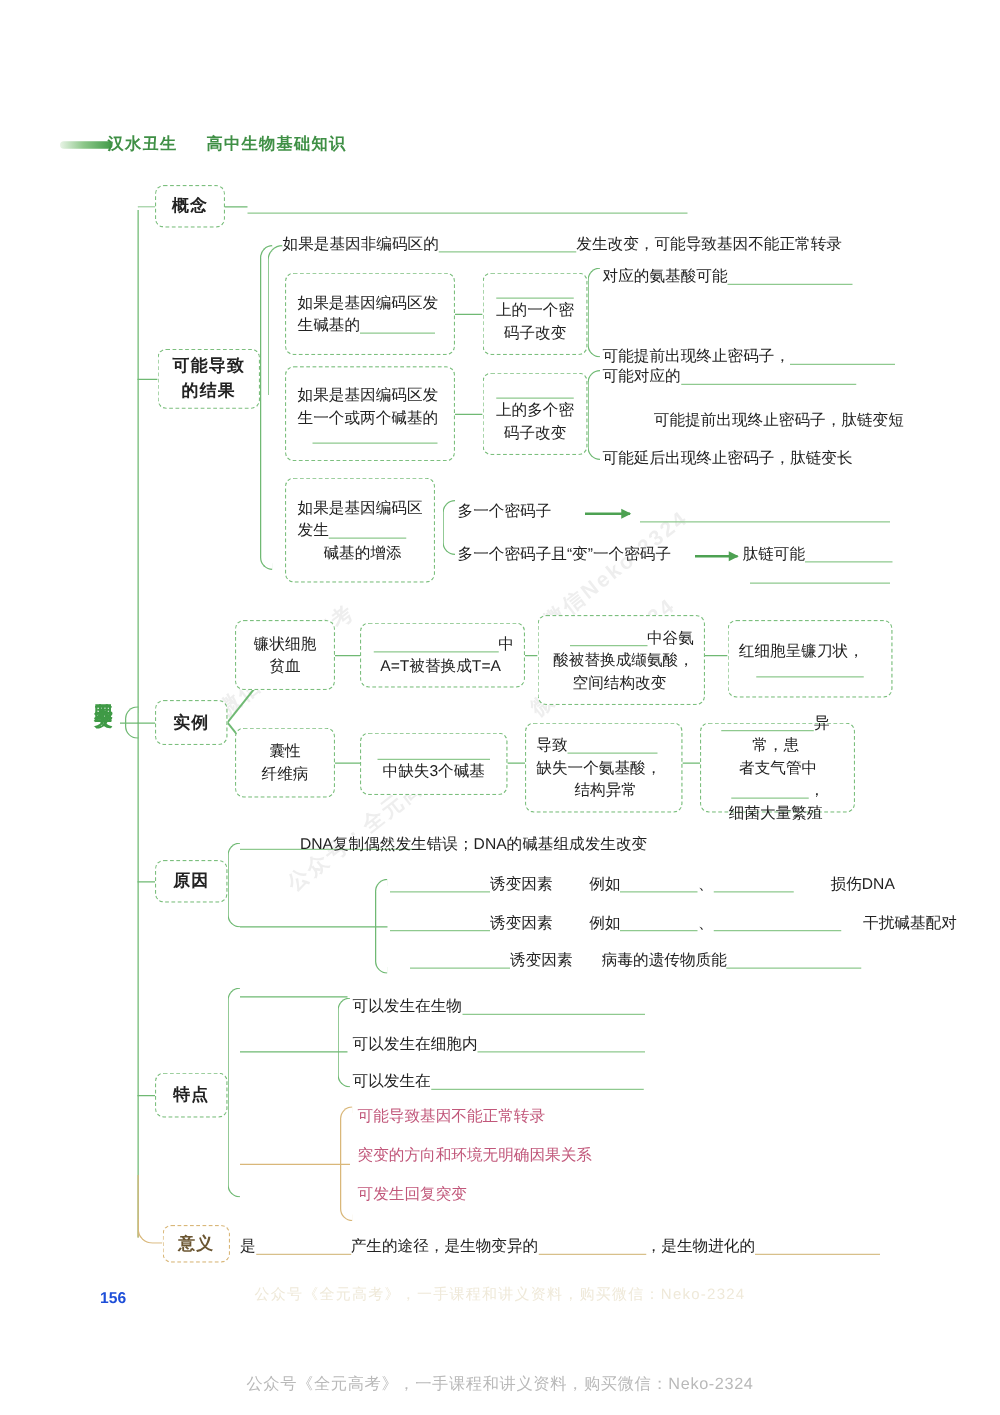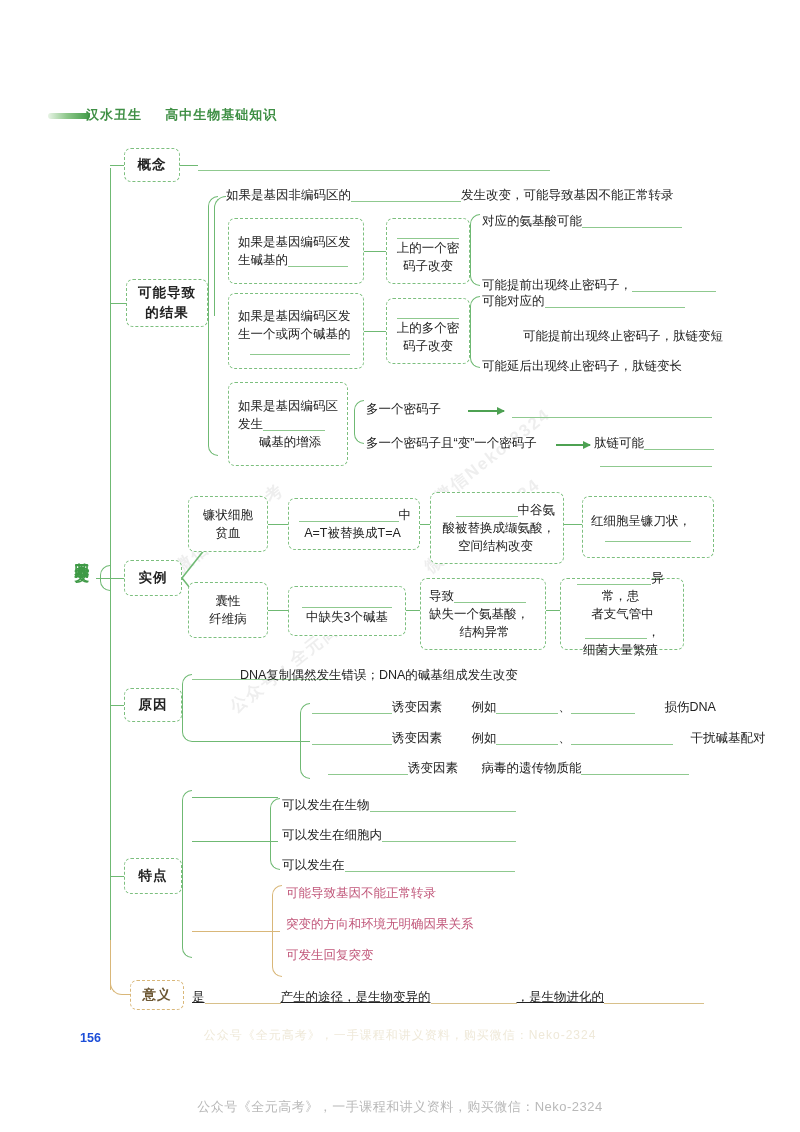--- a/index.html
+++ b/index.html
@@ -326,21 +326,21 @@
   <div class="brace amber" style="left:272px; top:885px; width:10px; height:92px;"></div>
   <div class="txt pink" style="left:286px; top:884px;">可能导致基因不能正常转录</div>
   <div class="txt pink" style="left:286px; top:915px;">突变的方向和环境无明确因果关系</div>
   <div class="txt pink" style="left:286px; top:946px;">可发生回复突变</div>
 
   <div class="node lvl1 amber" style="left:130px; top:980px; width:54px; height:30px;">
     <span class="lbl">意义</span>
   </div>
   <div class="brace amber" style="left:110px; top:975px; width:20px; height:20px; border-top:none; border-bottom-left-radius:12px; border-top-left-radius:0;"></div>
 
-  <div class="txt" style="left:192px; top:988px;text-decoration:underline;">
+  <div class="txt" style="left:192px; top:988px;">
     <span>是</span><span class="rule amber" style="width:76px;"></span><span>产生的途径，是生物变异的</span><span class="rule amber" style="width:86px;"></span><span>，是生物进化的</span><span class="rule amber" style="width:100px;"></span>
   </div>
 
   <div class="pageno">156</div>
   <div class="footer-ghost">公众号《全元高考》，一手课程和讲义资料，购买微信：Neko-2324</div>
   <div class="footer">公众号《全元高考》，一手课程和讲义资料，购买微信：Neko-2324</div>
 
 </div>
 
 </body></html>

